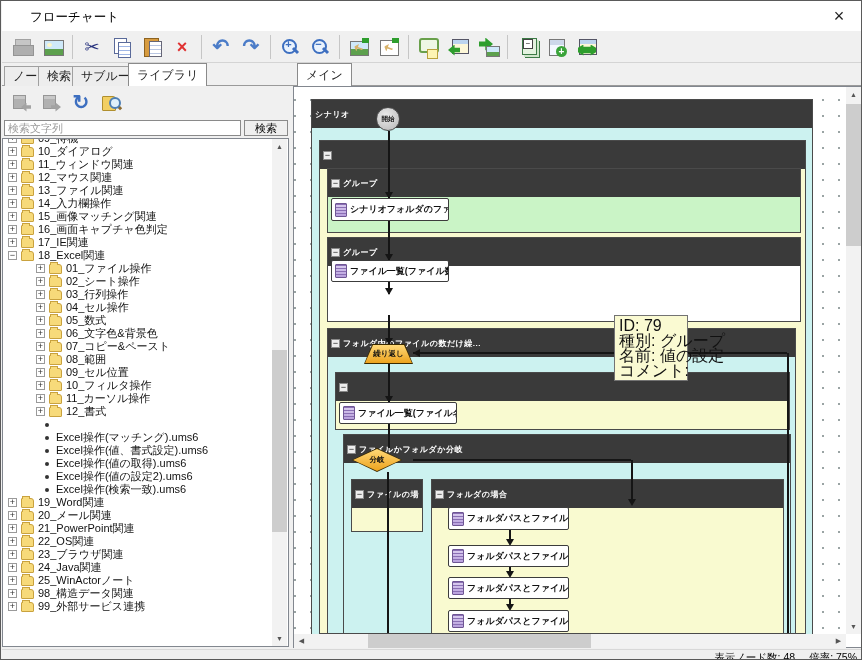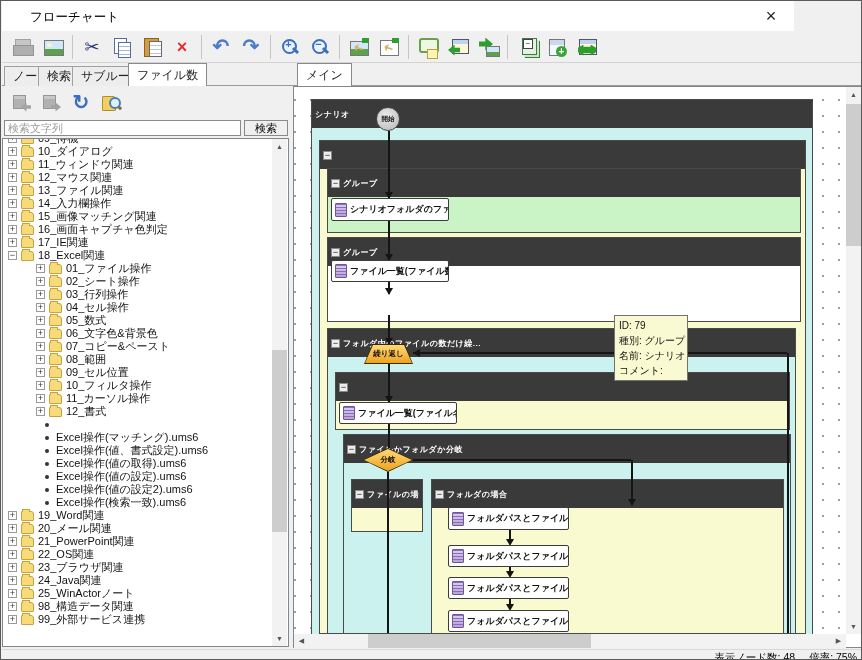--- a/index.html
+++ b/index.html
@@ -1,21 +1,21 @@
 <!DOCTYPE html>
 <html><head>
 <meta charset="utf-8">
 <style>
   * { margin:0; padding:0; box-sizing:border-box; }
   html,body { width:862px; height:660px; }
   body { font-family:"Liberation Sans","DejaVu Sans",sans-serif; font-size:12px; color:#111; background:#fff; }
   #window { position:relative; width:862px; height:660px; border:1px solid #5a5a5a; background:#f0f0f0; overflow:hidden; }
 
   
-  #titlebar { position:absolute; left:1px; top:0; width:792px; height:30px; background:#fff; }
+  #titlebar { position:absolute; left:1px; top:0; width:860px; height:30px; background:#fff; }
   #title-text { position:absolute; left:28px; top:8px; font-size:12.5px; color:#000; }
   #close-btn { position:absolute; right:10px; top:3px; width:26px; height:24px; border:none; background:transparent; font-size:18px; line-height:22px; color:#222; cursor:pointer; }
 
   
   #main-toolbar { position:absolute; left:1px; top:30px; width:860px; height:32px; background:#f0f0f0; border-bottom:1px solid #d4d4d4; display:flex; align-items:center; padding-left:6px; }
   .tb-btn { width:28px; height:28px; border:1px solid transparent; background:transparent; margin:0 1px; position:relative; cursor:pointer; }
   .tb-sep { width:1px; height:24px; background:#c6c6c6; margin:0 4px; }
   .tbi { position:absolute; left:3px; top:3px; width:20px; height:20px; display:block; text-align:center; }
   
   .tbi-print::before { content:""; position:absolute; left:2px; top:2px; width:14px; height:8px; background:#c2c2c2; border:1px solid #9a9a9a; }
@@ -109,21 +109,21 @@
   .ni-calc { width:12px; height:12px; flex:none; border:1px solid #4e2e12; background:repeating-linear-gradient(90deg,transparent 0 3px,#d8c6a8 3px 4px),repeating-linear-gradient(180deg,transparent 0 3px,#d8c6a8 3px 4px),#7d5a38; }
 
   .shape-out { position:absolute; background:#3a2a00; }
   .shape-in { position:absolute; left:1px; top:1px; right:1px; bottom:1px; background:linear-gradient(#ffd978,#eda31e); display:flex; align-items:center; justify-content:center; font-size:7.5px; font-weight:bold; color:#111; }
   .trap,.trap .shape-in { clip-path:polygon(17% 0,83% 0,100% 100%,0 100%); }
   .diam,.diam .shape-in { clip-path:polygon(50% 0,100% 50%,50% 100%,0 50%); }
 
   #start-node { position:absolute; width:24px; height:24px; border-radius:50%; border:1.5px solid #4a4a4a; background:radial-gradient(circle at 40% 35%,#ececec,#b5b5b5); display:flex; align-items:center; justify-content:center; font-size:6.5px; font-weight:bold; color:#111; cursor:pointer; }
 
   #tooltip { position:absolute; left:320px; top:228px; width:74px; height:66px; background:#fafad2; border:1px solid #737373; padding:2px 4px; z-index:5; }
-  #tooltip div { font-size:10px; line-height:15px; color:#111; white-space:nowrap; }
+  #tooltip div { font-size:16px; line-height:15px; color:#111; white-space:nowrap; }
 
   
   #statusbar { position:absolute; left:1px; top:648px; width:860px; height:11px; background:#f0f0f0; border-top:1px solid #d8d8d8; text-align:right; }
   #statusbar span { font-size:10.5px; color:#000; margin-right:14px; }
   #statusbar span:last-child { margin-right:5px; }
 </style>
 </head>
 <body>
 
 <div id="window">
@@ -201,21 +201,21 @@
       </button>
       <button class="tb-btn">
         <span class="tbi tbi-swap-window"></span>
       </button>
     </div>
 
   <div id="tabstrip">
     <div class="tab" style="left:2px;">ノード</div>
     <div class="tab" style="left:36px;">検索</div>
     <div class="tab" style="left:70px;">サブルーチン</div>
-    <div class="tab active" style="left:126px;">ファイル数</div>
+    <div class="tab active" style="left:126px;">ライブラリ</div>
     <div class="tab active" style="left:295px;">メイン</div>
   </div>
 
   <div id="lib-toolbar">
       <button class="tb-btn disabled">
         <span class="tbi tbi-import-library">
           <span class="cube"></span>
           <span class="cube-arrow-l"></span>
         </span>
       </button>
@@ -359,24 +359,20 @@
           <span class="blt"></span>
           <span class="tree-label">Excel操作(マッチング).ums6</span>
         </div>
         <div class="tree-row d1">
           <span class="blt"></span>
           <span class="tree-label">Excel操作(値、書式設定).ums6</span>
         </div>
         <div class="tree-row d1">
           <span class="blt"></span>
           <span class="tree-label">Excel操作(値の取得).ums6</span>
-        </div>
-        <div class="tree-row d1">
-          <span class="blt"></span>
-          <span class="tree-label">Excel操作(値の設定).ums6</span>
         </div>
         <div class="tree-row d1">
           <span class="blt"></span>
           <span class="tree-label">Excel操作(値の設定2).ums6</span>
         </div>
         <div class="tree-row d1">
           <span class="blt"></span>
           <span class="tree-label">Excel操作(検索一致).ums6</span>
         </div>
         <div class="tree-row d0">
@@ -529,21 +525,21 @@
 
       <div class="shape-out trap" style="left:70px;top:257px;width:49px;height:20px;">
         <div class="shape-in">繰り返し</div>
       </div>
 
       <div class="fc-node" style="left:45px;top:315px;width:118px;height:22px;">
         <span class="ni-script"></span>
         <span class="fc-label">ファイル一覧(ファイル名...</span>
       </div>
 
-      <div class="shape-out diam" style="left:69px;top:361px;width:50px;height:24px;">
+      <div class="shape-out diam" style="left:58px;top:361px;width:50px;height:24px;">
         <div class="shape-in">分岐</div>
       </div>
 
       <div class="fc-node" style="left:154px;top:420px;width:121px;height:23px;">
         <span class="ni-script"></span>
         <span class="fc-label">フォルダパスとファイル...</span>
       </div>
       <div class="fc-node" style="left:154px;top:458px;width:121px;height:22px;">
         <span class="ni-script"></span>
         <span class="fc-label">フォルダパスとファイル...</span>
@@ -553,21 +549,21 @@
         <span class="fc-label">フォルダパスとファイル...</span>
       </div>
       <div class="fc-node" style="left:154px;top:523px;width:121px;height:22px;">
         <span class="ni-script"></span>
         <span class="fc-label">フォルダパスとファイル...</span>
       </div>
 
       <div id="tooltip">
         <div>ID: 79</div>
         <div>種別: グループ</div>
-        <div>名前: シナリオ</div>
+        <div>名前: 値の設定</div>
         <div>コメント:</div>
       </div>
     </div>
 
     <div class="sb" style="left:552px;top:0;width:15px;height:547px;">
       <span class="sb-btn" style="top:0;">▲</span>
       <div class="sb-thumb" style="left:0;top:17px;width:15px;height:142px;"></div>
       <span class="sb-btn" style="top:532px;">▼</span>
     </div>
 

